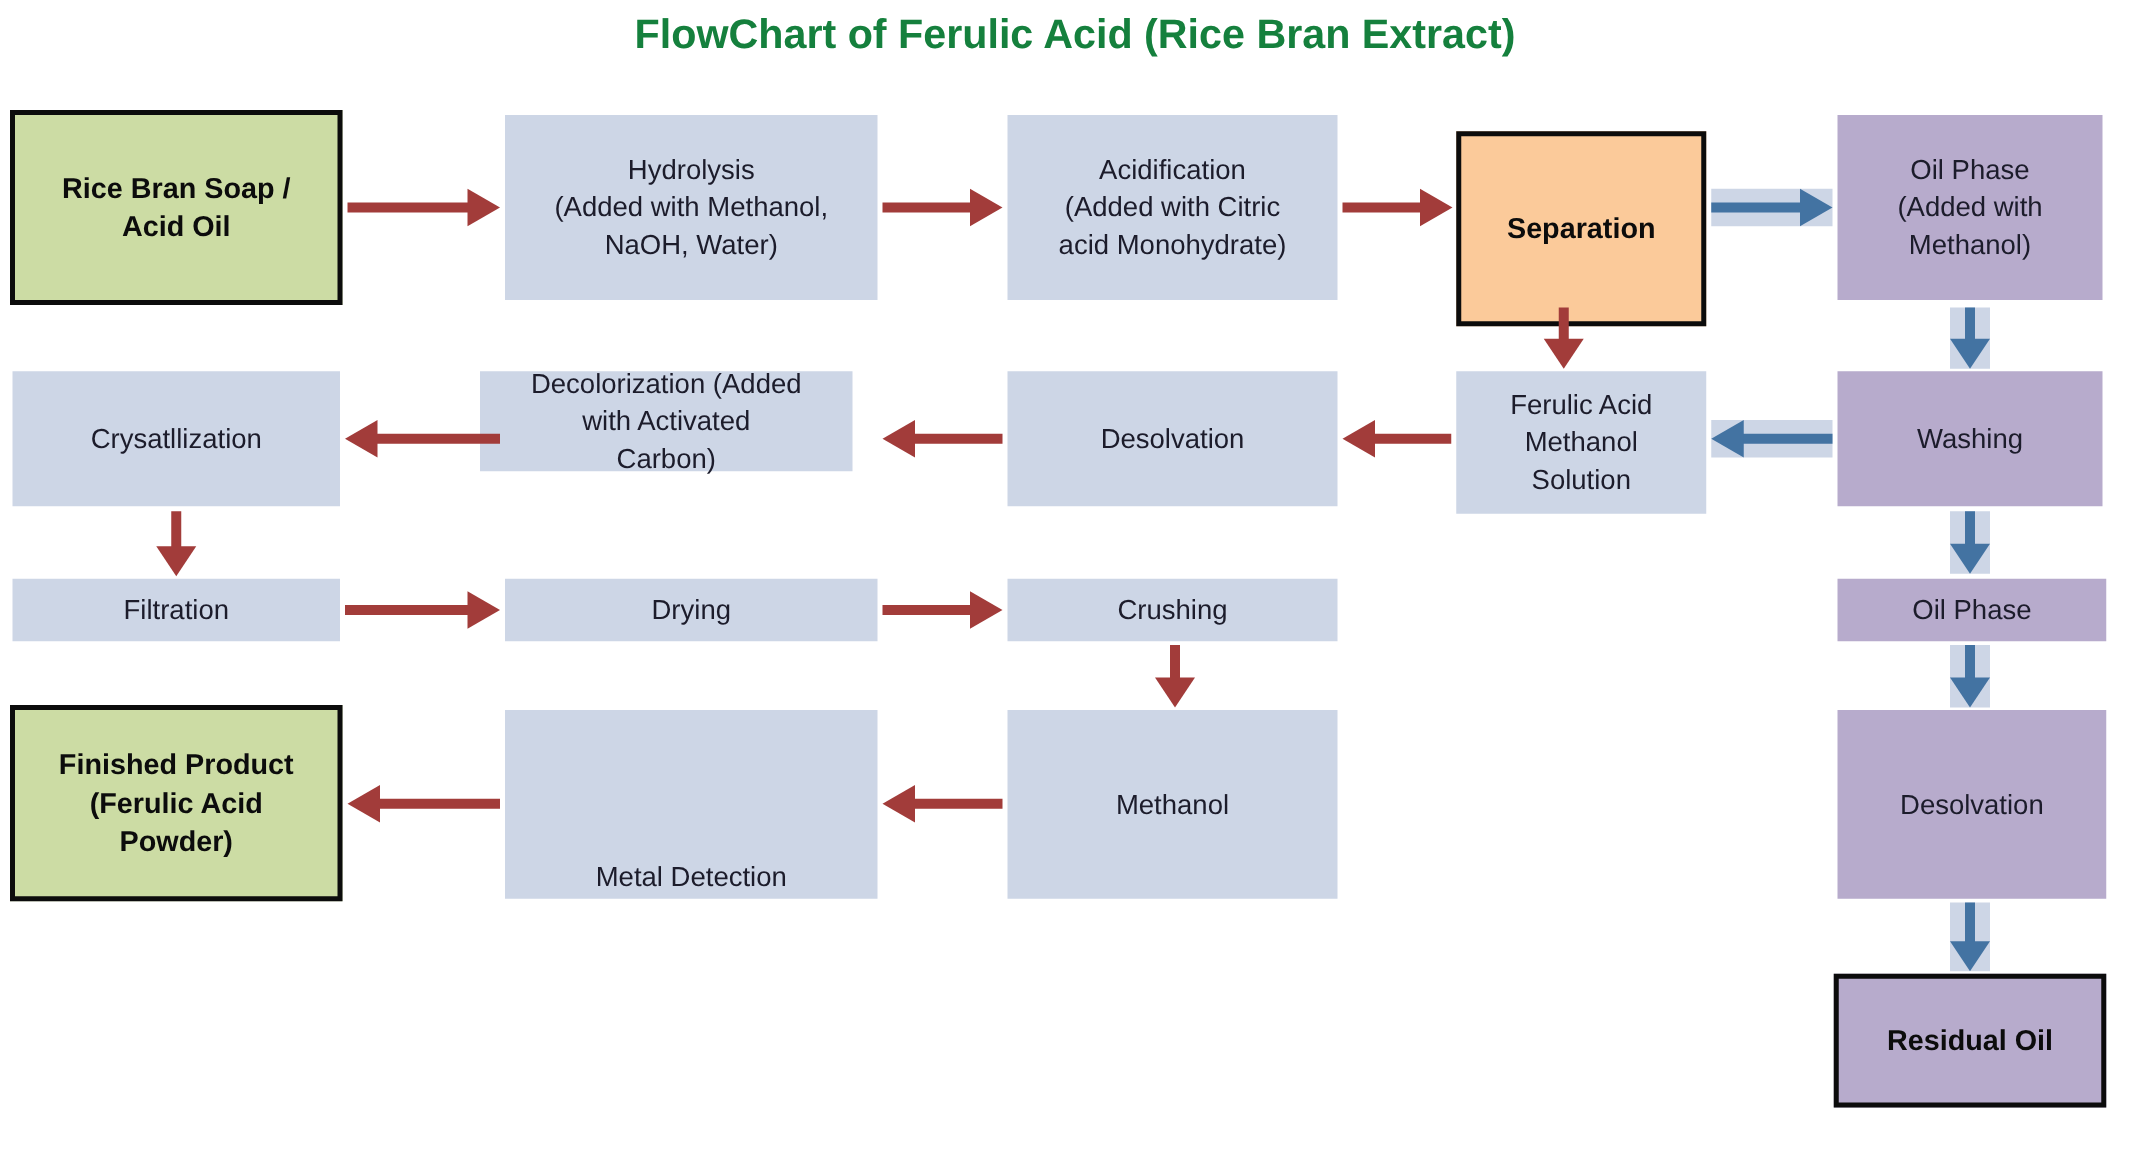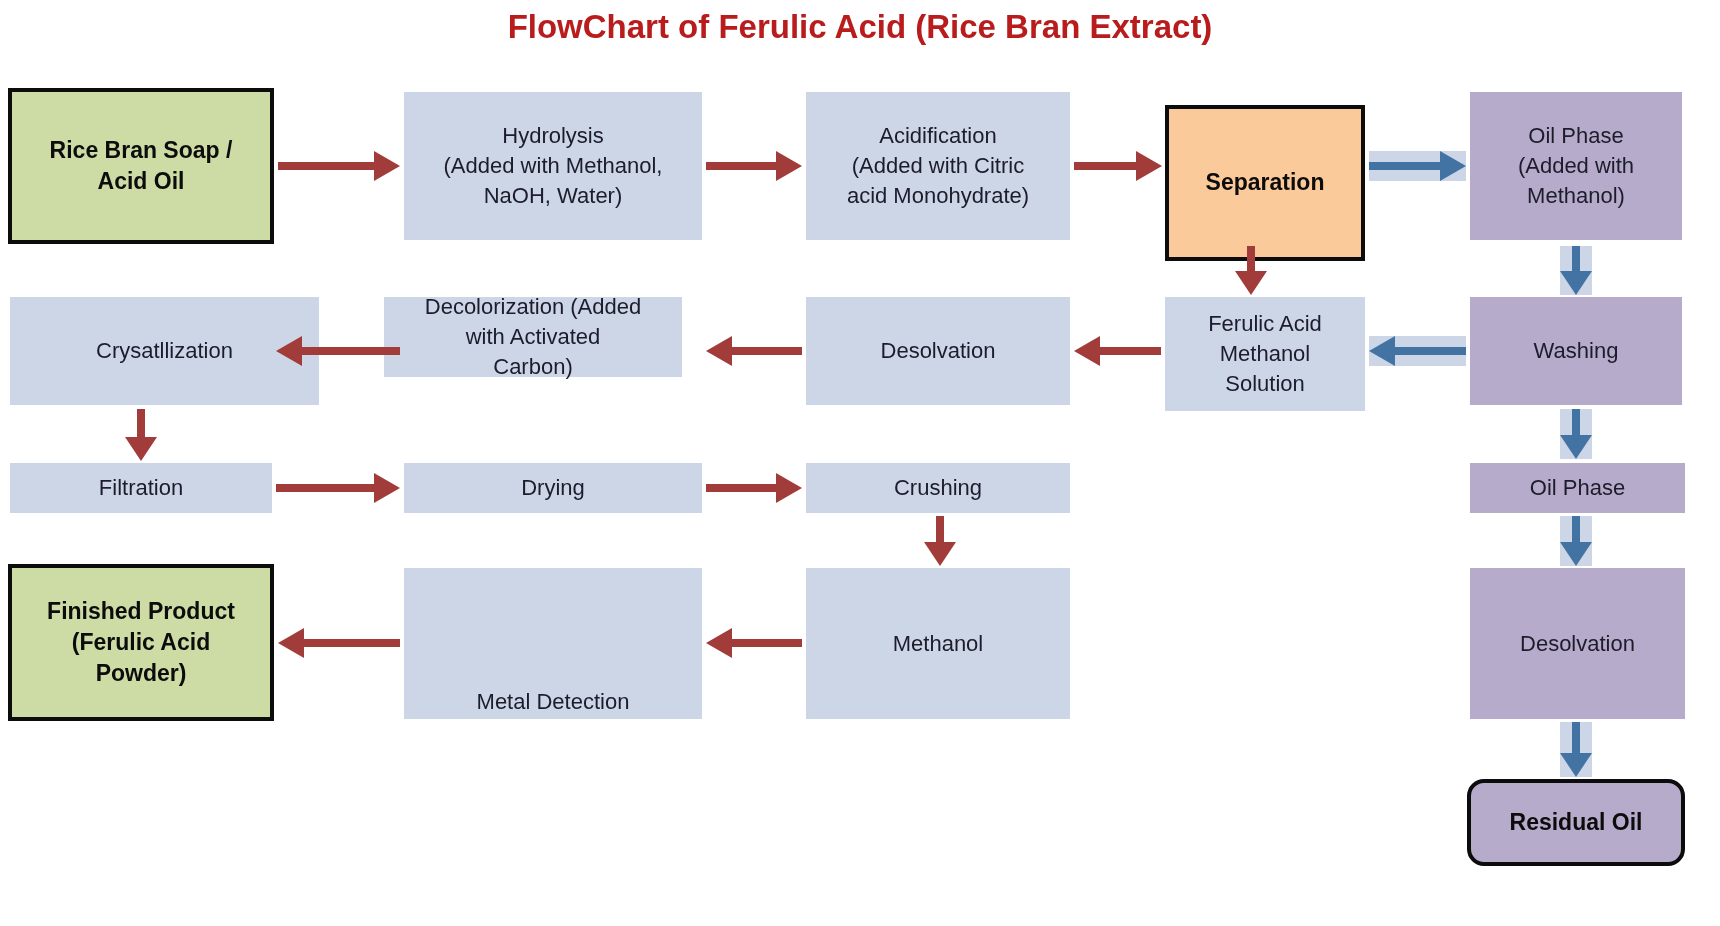--- a/index.html
+++ b/index.html
@@ -8,21 +8,21 @@
     background: var(--background, #fff);
     font-family: "Liberation Sans", "DejaVu Sans", sans-serif;
     overflow: hidden;
   }
   .stage { position: relative; width: 1720px; height: 926px; }
 
   .title {
     position: absolute; left: 0; right: 0; top: 8px;
     text-align: center;
     font-size: 33px; font-weight: 700;
-    color: #b91c1c;
+    color: #15803d;
   }
 
   .box {
     position: absolute; box-sizing: border-box;
     display: flex; align-items: center; justify-content: center;
     text-align: center;
   }
   .box .label {
     white-space: pre-line;
     font-size: 22px; line-height: 1.36;
@@ -81,21 +81,21 @@
   </div>
   <div class="box orange bordered bold" style="left:1165px; top:88px; width:200px; height:156px;">
     <span class="label">Separation</span>
   </div>
   <div class="box purple" style="left:1470px; top:92px; width:212px; height:148px;">
     <span class="label">Oil Phase
 (Added with
 Methanol)</span>
   </div>
 
-  <div class="box blue" style="left:10px; top:297px; width:309px; height:108px;">
+  <div class="box blue" style="left:10px; top:297px; width:262px; height:108px;">
     <span class="label">Crysatllization</span>
   </div>
   <div class="box blue" style="left:384px; top:297px; width:298px; height:80px;">
     <span class="label">Decolorization (Added
 with Activated
 Carbon)</span>
   </div>
   <div class="box blue" style="left:806px; top:297px; width:264px; height:108px;">
     <span class="label">Desolvation</span>
   </div>
@@ -129,21 +129,21 @@
   <div class="box blue" style="left:404px; top:568px; width:298px; height:151px;align-items:flex-end;">
     <span class="label">Metal Detection</span>
   </div>
   <div class="box blue" style="left:806px; top:568px; width:264px; height:151px;">
     <span class="label">Methanol</span>
   </div>
   <div class="box purple" style="left:1470px; top:568px; width:215px; height:151px;">
     <span class="label">Desolvation</span>
   </div>
 
-  <div class="box purple bordered bold" style="left:1467px; top:779px; width:218px; height:87px;border-radius:17px;">
+  <div class="box purple bordered bold" style="left:1467px; top:779px; width:218px; height:107px;">
     <span class="label">Residual Oil</span>
   </div>
 
   <div class="ar h right red" style="left:278px; top:151px; width:122px;">
       <div class="sh"></div>
       <div class="hd"></div>
     </div>
   <div class="ar h right red" style="left:706px; top:151px; width:96px;">
       <div class="sh"></div>
       <div class="hd"></div>

